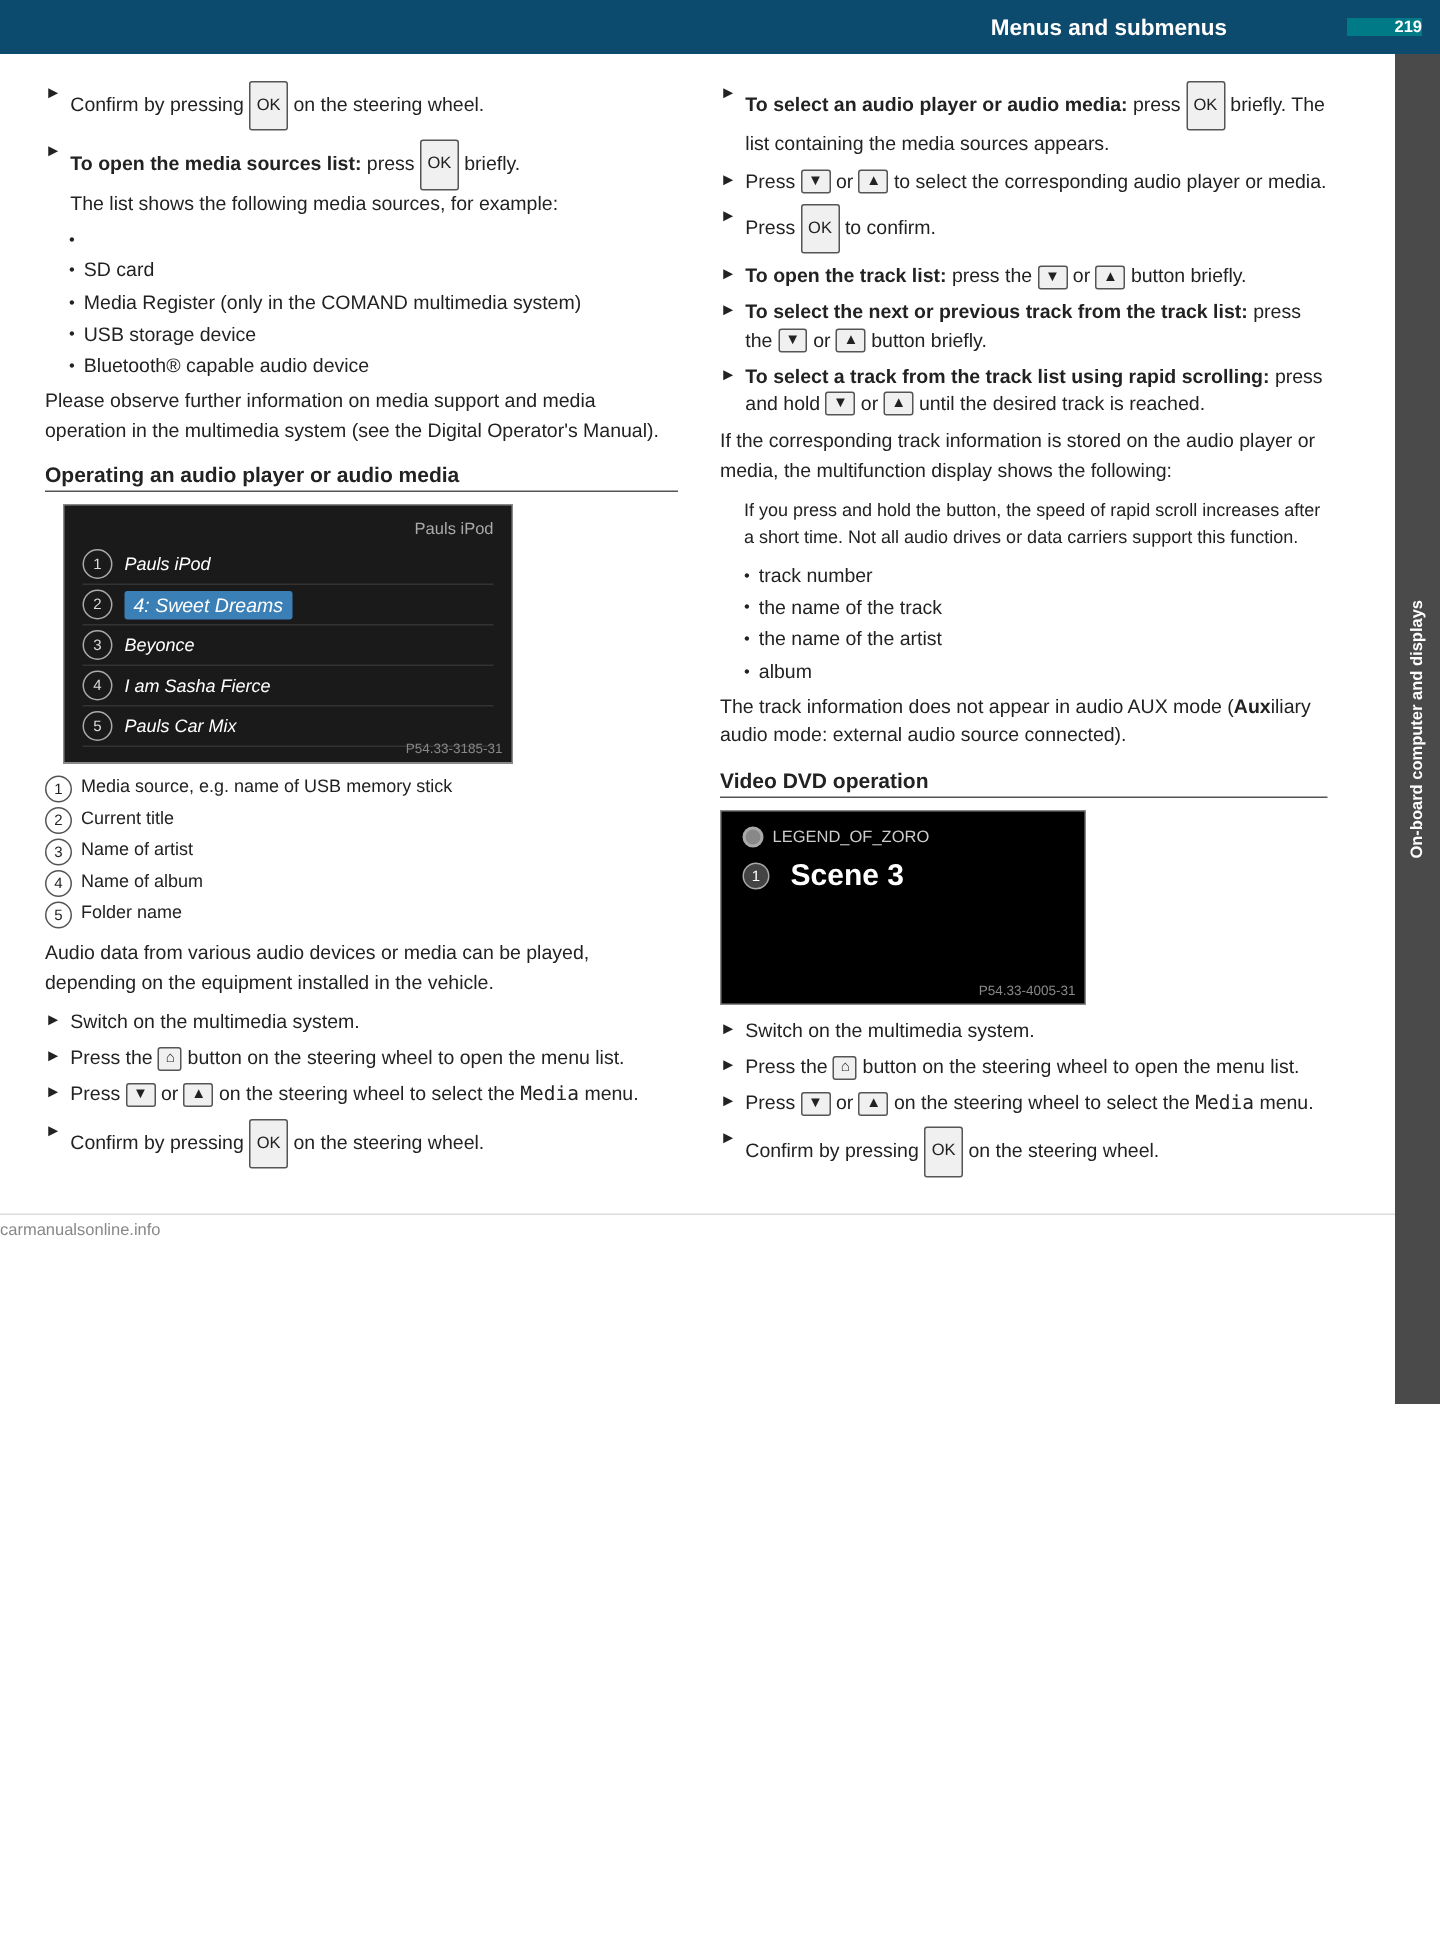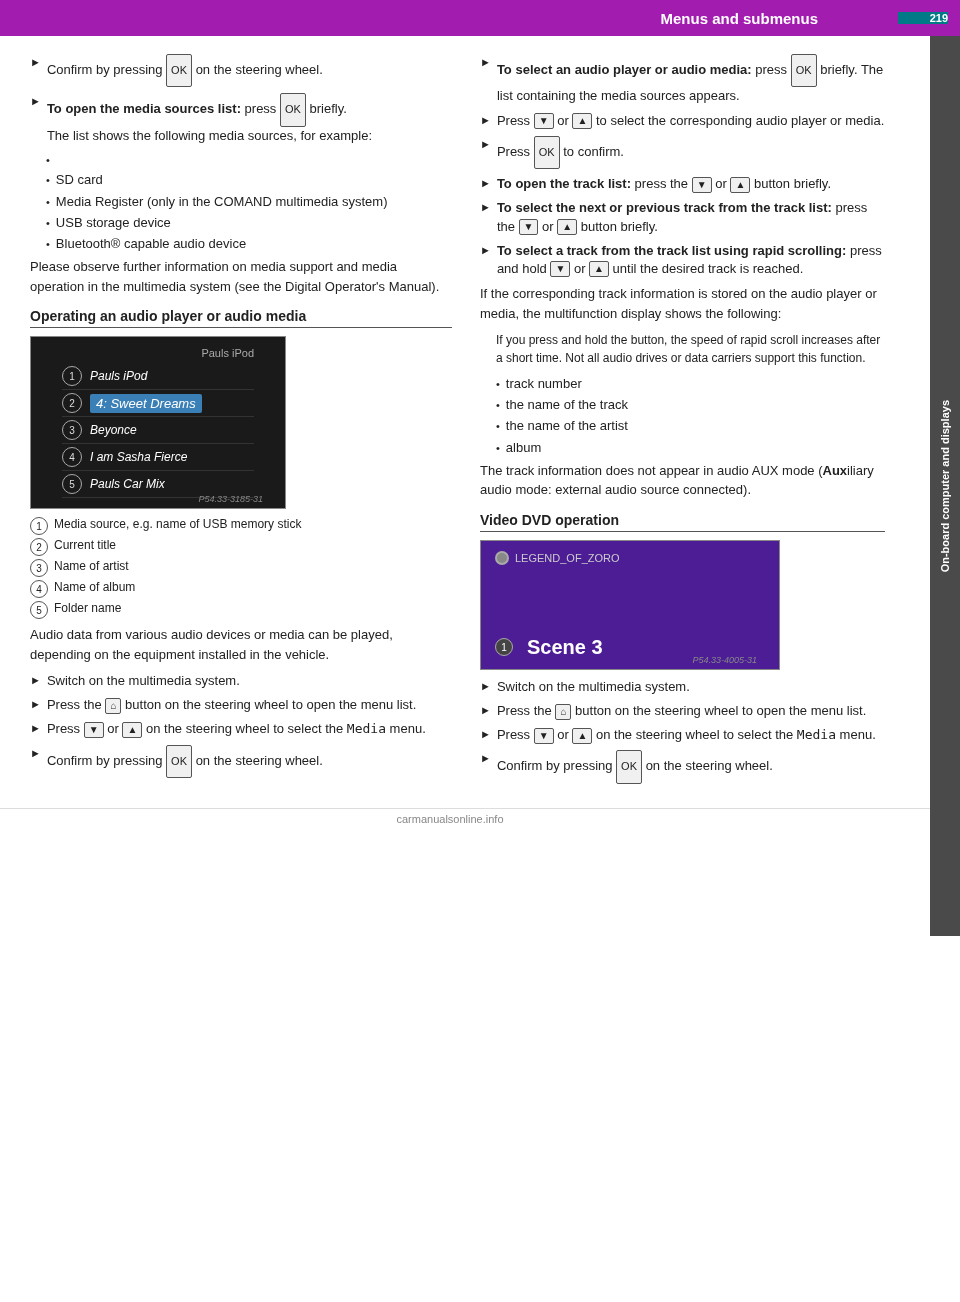--- a/index.html
+++ b/index.html
@@ -10,21 +10,21 @@
       width: 960px;
       min-height: 1302px;
       color: #222;
     }
 
     
     .header-bar {
       display: flex;
       justify-content: flex-end;
       align-items: center;
-      background: #a21caf;
+      background: #0c4a6e;
       height: 36px;
       padding-right: 12px;
     }
     .header-title {
       color: #fff;
       font-size: 15px;
       font-weight: bold;
       flex: 1;
       text-align: right;
       padding-right: 80px;
@@ -163,26 +163,26 @@
       margin-top: 12px;
       margin-bottom: 6px;
       border-bottom: 1px solid #555;
       padding-bottom: 3px;
     }
 
     
     .media-image {
       background: #1a1a1a;
       border: 1px solid #888;
-      margin: 8px 0;
-      padding: 10px 31px;
+      margin: 8px 12px;
+      padding: 10px 12px;
       color: #fff;
       font-size: 12px;
       position: relative;
-      width: 256px;
+      width: 300px;
     }
     .media-row {
       display: flex;
       align-items: center;
       padding: 3px 0;
       border-bottom: 1px solid #333;
       gap: 8px;
     }
     .media-row:last-child { border-bottom: none; }
     .media-num {
@@ -213,24 +213,23 @@
       align-items: center;
       margin-bottom: 4px;
     }
     .media-device-name {
       font-size: 11px;
       color: #aaa;
     }
     .media-image-stamp {
       position: absolute;
       bottom: 4px;
-      right: 22px;
+      right: 6px;
       font-size: 9px;
       color: #888;
-      font-style: italic;
     }
 
     
     .caption-list {
       margin-top: 6px;
       margin-bottom: 6px;
     }
     .caption-item {
       display: flex;
       align-items: flex-start;
@@ -254,32 +253,31 @@
     .para {
       margin-bottom: 8px;
       line-height: 1.5;
     }
 
     
     .mono { font-family: monospace; }
 
     
     .video-image {
-      background: #4c1d95;
+      background: #000000;
       border: 1px solid #888;
       margin: 8px 0;
       padding: 10px 14px;
       color: #fff;
       font-size: 12px;
       position: relative;
-      width: 300px;
+      width: 244px;
       height: 130px;
       display: flex;
       flex-direction: column;
-      justify-content: space-between;
     }
     .video-top-bar {
       display: flex;
       align-items: center;
       gap: 6px;
       color: #ccc;
       font-size: 11px;
     }
     .video-disc-icon {
       width: 14px;
@@ -549,15 +547,15 @@
     <div class="bullet-item">
       <span class="bullet-arrow">►</span>
       <span class="bullet-text">
         <span>Confirm by pressing </span><span class="btn-ok">OK</span><span> on the steering wheel.</span>
       </span>
     </div>
 
   </div>
 </div>
 
-<div style="text-align:center; padding: 4px 60px 4px 0; font-size:11px; color:#888; border-top:1px solid #ddd;">
+<div style="text-align:left; padding: 4px 60px 4px 0; font-size:11px; color:#888; border-top:1px solid #ddd;">
   <span>carmanualsonline.info</span>
 </div>
 
 </body></html>

